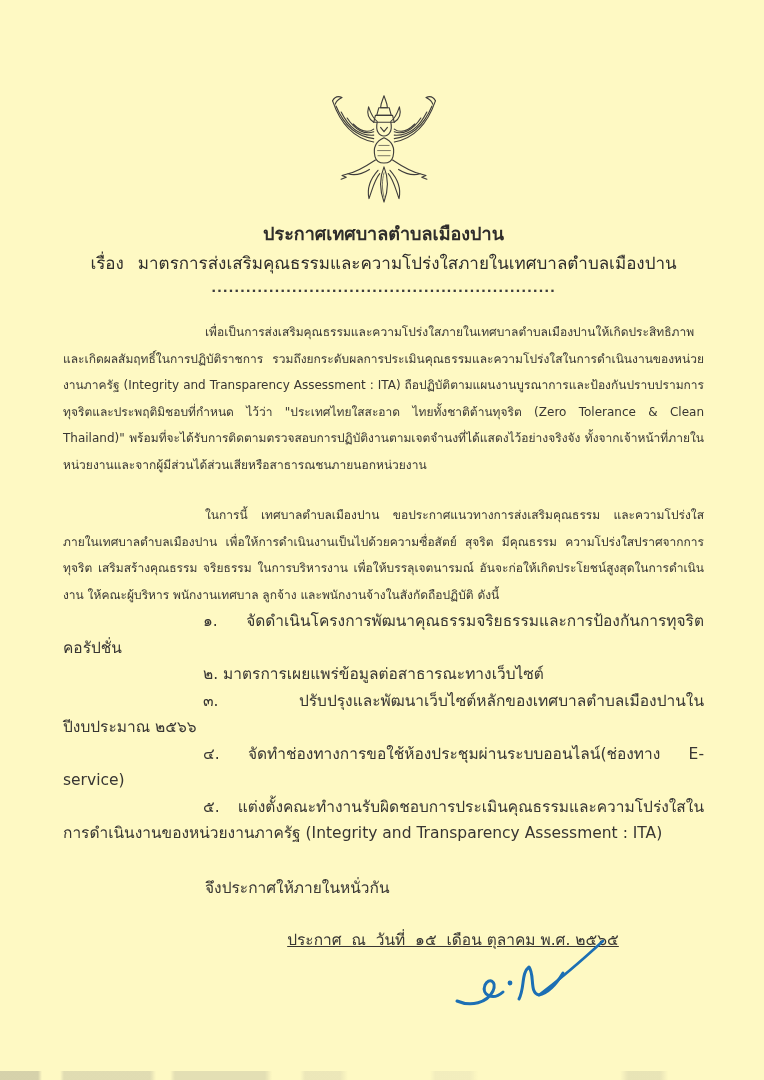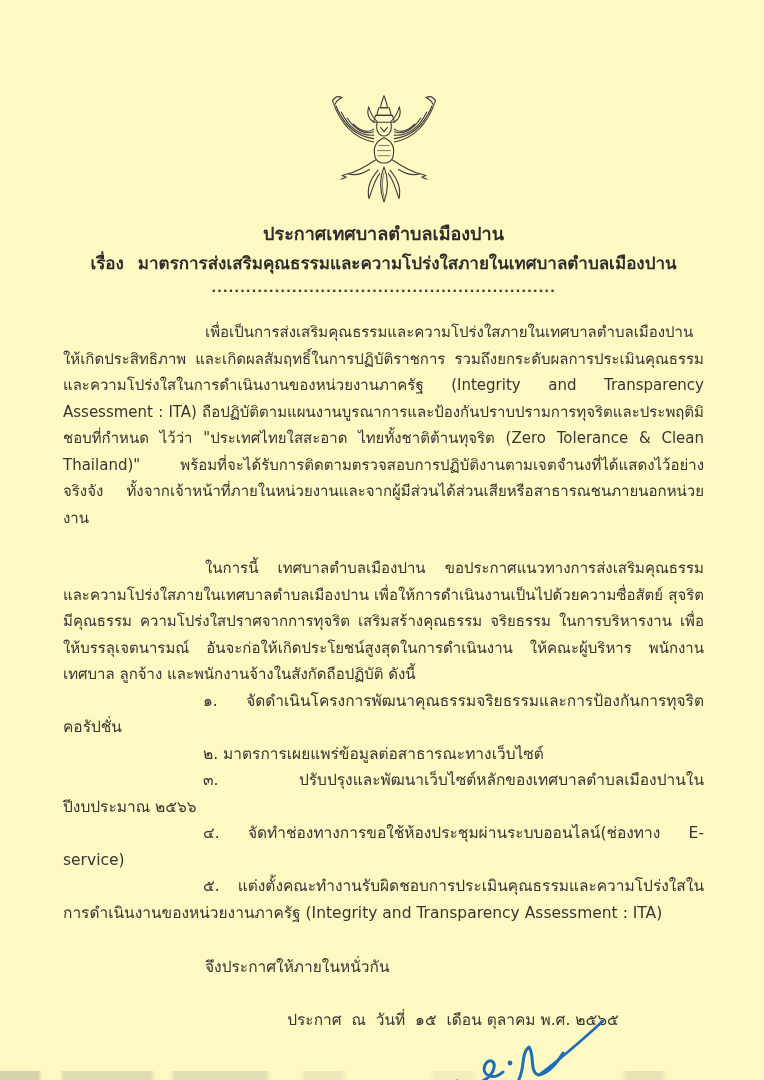--- a/index.html
+++ b/index.html
@@ -14,47 +14,47 @@
     box-sizing:border-box;
   }
   .content{position:absolute;left:63px;right:60px;top:0;}
   .emblem-wrap{width:120px;margin:93px auto 0;}
   .emblem-wrap svg{display:block;}
   .doc-title{
     text-align:center;font-size:18px;font-weight:700;
     color:#2f2d2b;margin:6px 0 0 0;line-height:26px;
   }
   .subject-line{
-    text-align:center;font-size:17px;font-weight:700;
+    text-align:center;font-size:17px;font-weight:400;
     color:#2f2d2b;margin-top:3px;line-height:26px;
   }
   .subject-line .subject-text{margin-left:14px;}
   .dots{
     text-align:center;font-size:13px;font-weight:700;color:#3c3c3c;
     letter-spacing:0.8px;margin-top:5px;line-height:14px;
     user-select:none;
   }
   .body-para{
-    font-size:15px;line-height:26.5px;margin:24px 0 0 0;
+    font-size:12px;line-height:26.5px;margin:24px 0 0 0;
     text-indent:142px;text-align:justify;
   }
   .list{margin-top:0;}
   .list-item{
     font-size:15.5px;line-height:26.5px;margin:0;
     text-indent:140px;text-align:justify;
   }
   .closing{
     font-size:15.5px;line-height:26.5px;margin:28px 0 0 0;
     text-indent:142px;
   }
   .sign-block{
     margin:26px 0 0 120px;width:540px;text-align:center;
   }
   .date-line{
-    font-size:15.5px;line-height:26px;margin:0;white-space:pre-wrap;
+    font-size:15.5px;line-height:26px;margin:0;white-space:pre-wrap;text-decoration:underline;
   }
   .signature{
     display:block;margin:-16px 0 0 268px;
   }
   .scan-bottom{
     position:absolute;bottom:0;left:0;width:100%;height:9px;
     background:
       linear-gradient(90deg,
         rgba(110,110,110,.28) 0px, rgba(110,110,110,.28) 38px, transparent 42px,
         transparent 60px, rgba(120,120,120,.22) 64px, rgba(120,120,120,.22) 150px,

